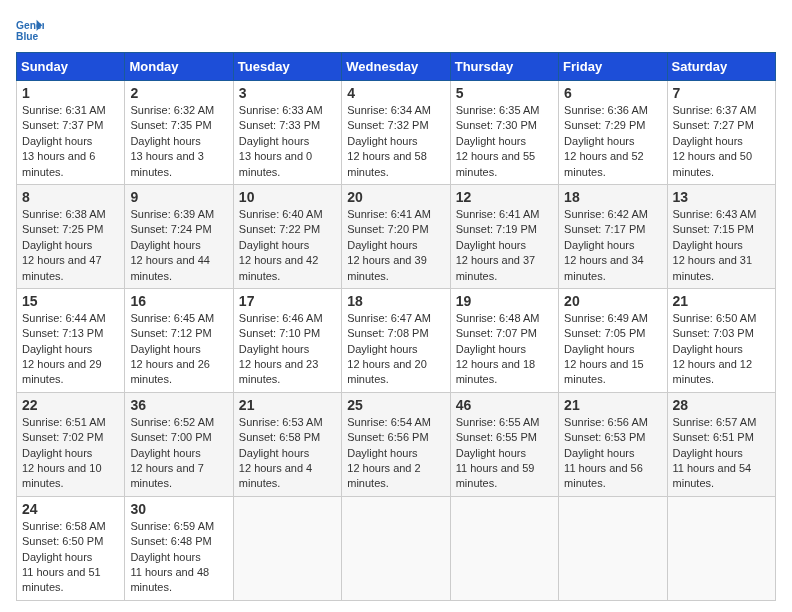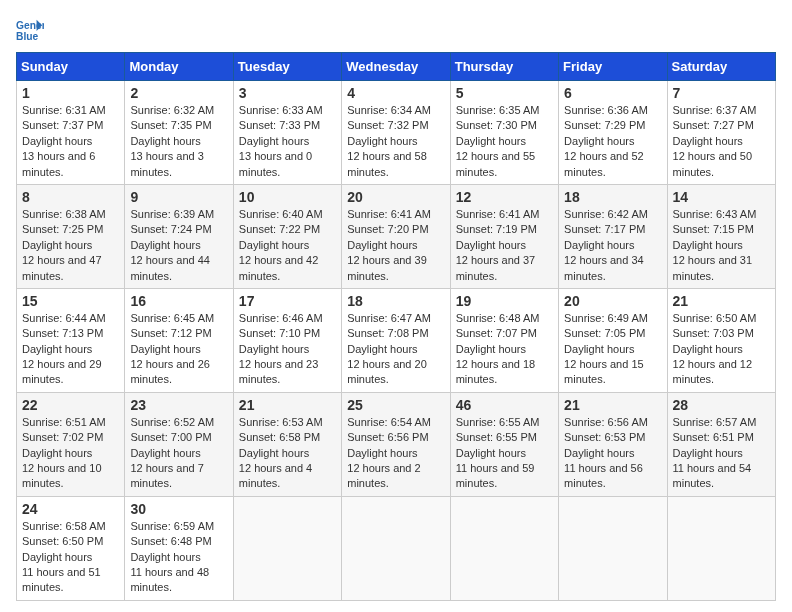--- a/index.html
+++ b/index.html
@@ -159,21 +159,21 @@
       </td>
         <td>
         <span class="day-num">12</span>
         <span class="day-detail">Sunrise: 6:41 AM<br>Sunset: 7:19 PM<br>Daylight hours<br>12 hours and 37 minutes.</span>
       </td>
         <td>
         <span class="day-num">18</span>
         <span class="day-detail">Sunrise: 6:42 AM<br>Sunset: 7:17 PM<br>Daylight hours<br>12 hours and 34 minutes.</span>
       </td>
         <td>
-        <span class="day-num">14</span>
+        <span class="day-num">13</span>
         <span class="day-detail">Sunrise: 6:43 AM<br>Sunset: 7:15 PM<br>Daylight hours<br>12 hours and 31 minutes.</span>
       </td>
       </tr>
       <tr>
         <td>
         <span class="day-num">15</span>
         <span class="day-detail">Sunrise: 6:44 AM<br>Sunset: 7:13 PM<br>Daylight hours<br>12 hours and 29 minutes.</span>
       </td>
         <td>
         <span class="day-num">16</span>
@@ -199,21 +199,21 @@
         <span class="day-num">21</span>
         <span class="day-detail">Sunrise: 6:50 AM<br>Sunset: 7:03 PM<br>Daylight hours<br>12 hours and 12 minutes.</span>
       </td>
       </tr>
       <tr>
         <td>
         <span class="day-num">22</span>
         <span class="day-detail">Sunrise: 6:51 AM<br>Sunset: 7:02 PM<br>Daylight hours<br>12 hours and 10 minutes.</span>
       </td>
         <td>
-        <span class="day-num">23</span>
+        <span class="day-num">36</span>
         <span class="day-detail">Sunrise: 6:52 AM<br>Sunset: 7:00 PM<br>Daylight hours<br>12 hours and 7 minutes.</span>
       </td>
         <td>
         <span class="day-num">21</span>
         <span class="day-detail">Sunrise: 6:53 AM<br>Sunset: 6:58 PM<br>Daylight hours<br>12 hours and 4 minutes.</span>
       </td>
         <td>
         <span class="day-num">25</span>
         <span class="day-detail">Sunrise: 6:54 AM<br>Sunset: 6:56 PM<br>Daylight hours<br>12 hours and 2 minutes.</span>
       </td>

